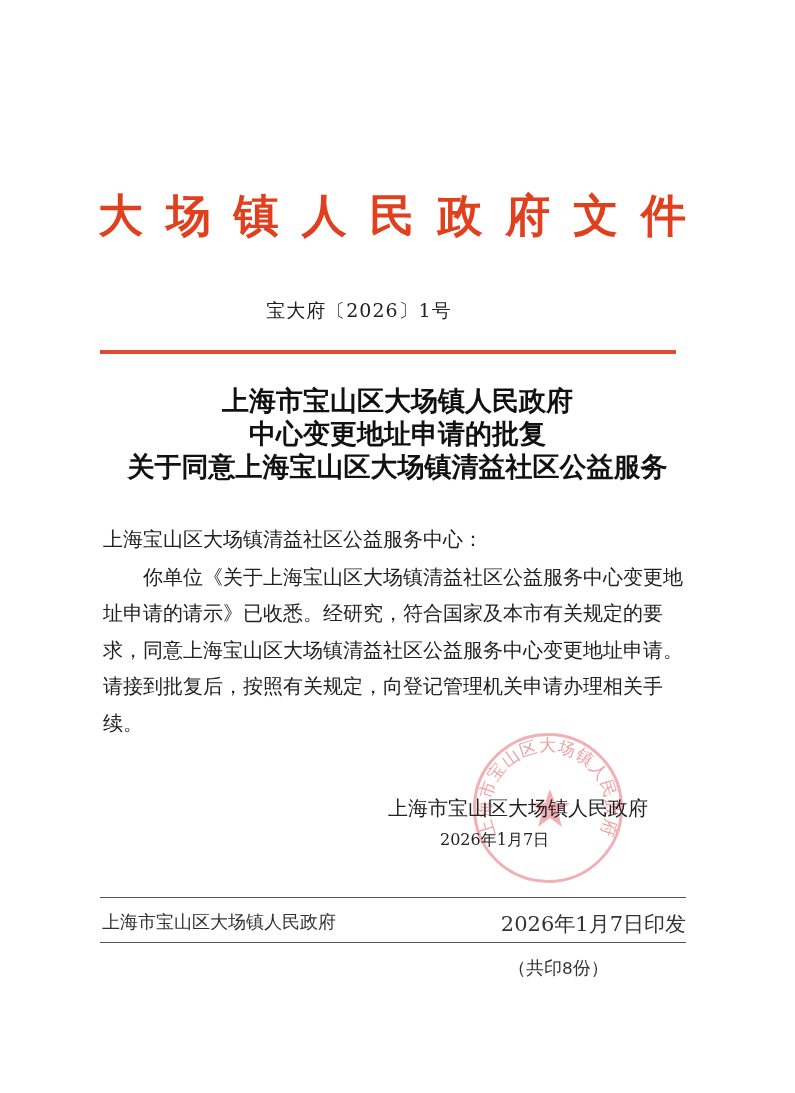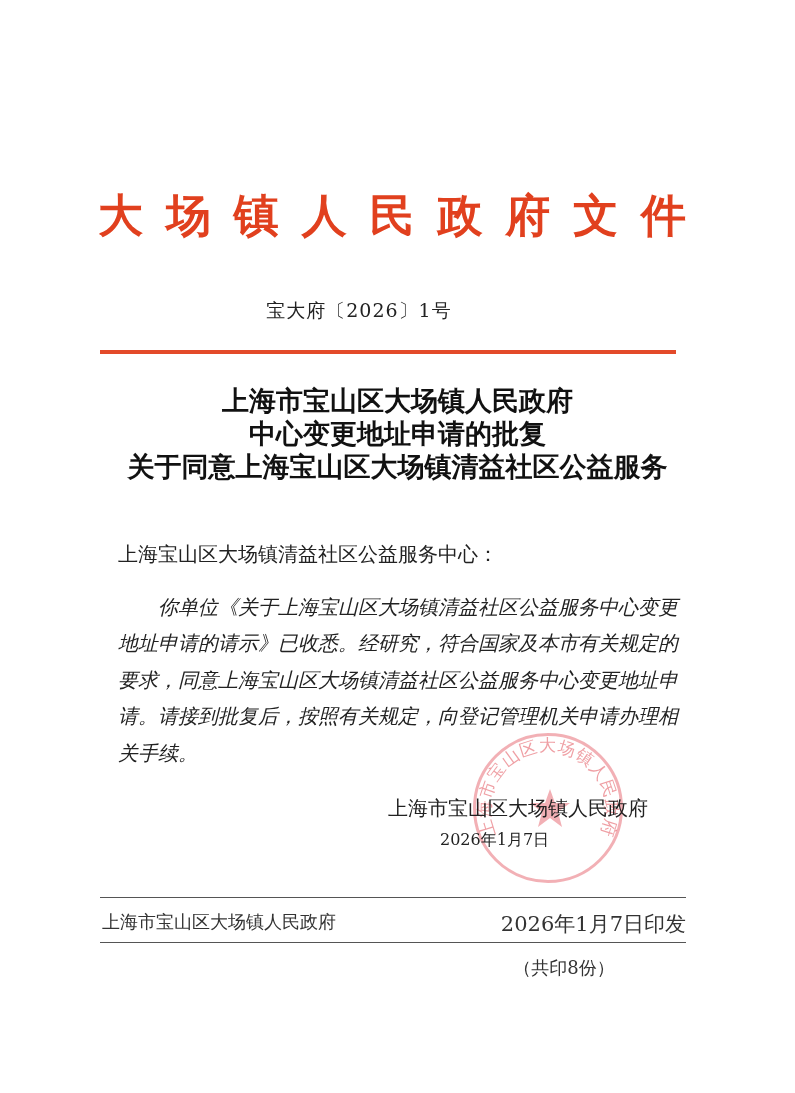--- a/index.html
+++ b/index.html
@@ -11,32 +11,32 @@
   .masthead span { font-family: "DejaVu Sans", "Liberation Sans", sans-serif;
                    font-size: 45px; font-weight: bold; color: #e1401e; line-height: 60px; }
   .doc-number { left: 0; width: 718px; top: 298px; text-align: center;
                 font-size: 19px; color: #222; letter-spacing: 1px; }
   .red-rule { left: 100px; top: 350px; width: 576px; height: 4px; background: #e34a2a; }
   .title { left: 0; width: 795px; top: 384px; text-align: center;
            font-size: 27px; font-weight: bold; line-height: 33px; color: #111; }
   .title div { white-space: nowrap; }
   .body-text { left: 102px; width: 600px; top: 520px; font-size: 20px;
                line-height: 36.5px; color: #222; }
-  .body-text p { margin: 16px; }
-  .indent { text-indent: 40px; font-style: italic; }
+  .body-text p { margin: 1px; }
+  .indent { text-indent: 40px; }
   .seal { left: 473px; top: 733px; width: 150px; height: 150px;
           border: 3px solid rgba(226, 80, 90, 0.45); border-radius: 50%; box-sizing: border-box; }
   .seal-star { left: 528px; top: 787px; width: 44px; height: 44px; }
   .seal-text { left: 473px; top: 733px; width: 150px; height: 150px; }
   .signature { left: 388px; top: 795px; font-size: 20px; color: #222; white-space: nowrap; }
   .sig-date { left: 440px; top: 830px; font-size: 16px; color: #222; white-space: nowrap; }
   .rule { left: 100px; width: 586px; height: 1px; background: #555; }
   .footer-left { left: 102px; top: 910px; font-size: 18px; color: #333; }
   .footer-right { left: 500px; width: 186px; top: 910px; font-size: 21px; color: #333; text-align: right; }
-  .copies { left: 472px; width: 184px; top: 956px; font-size: 18px; color: #333; text-align: center; }
+  .copies { left: 508px; width: 184px; top: 956px; font-size: 18px; color: #333; text-align: left; font-family: Liberation Mono, monospace; }
 </style>
 </head>
 <body>
 
 <div class="abs masthead">
   <span>大</span>
   <span>场</span>
   <span>镇</span>
   <span>人</span>
   <span>民</span>

